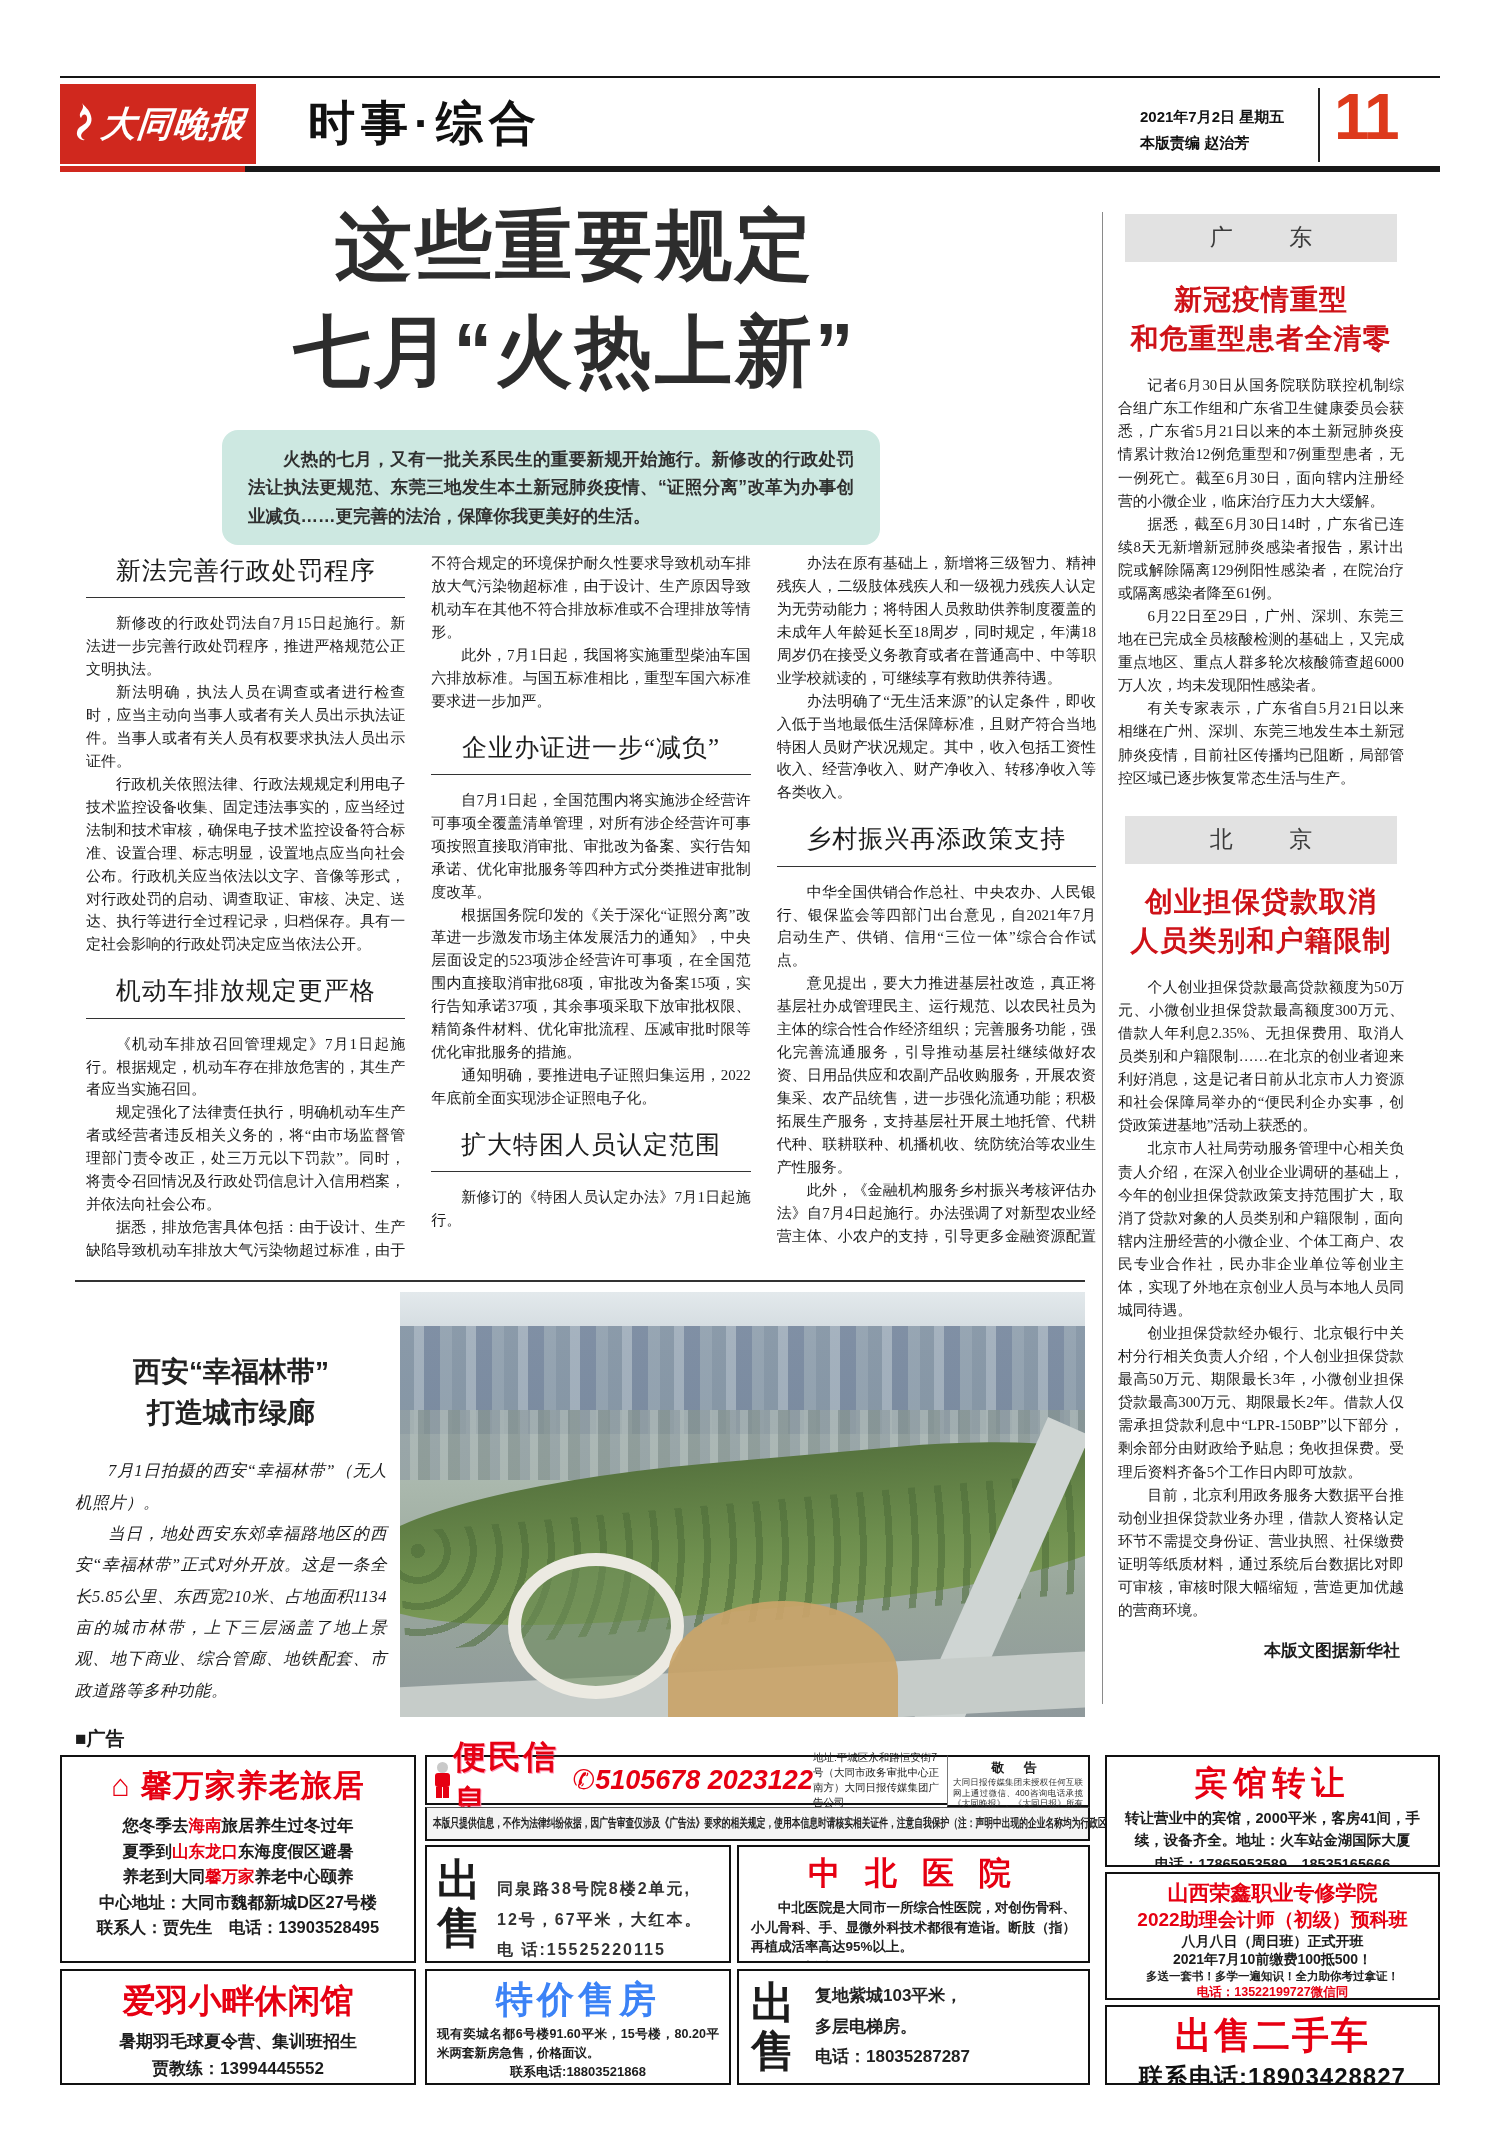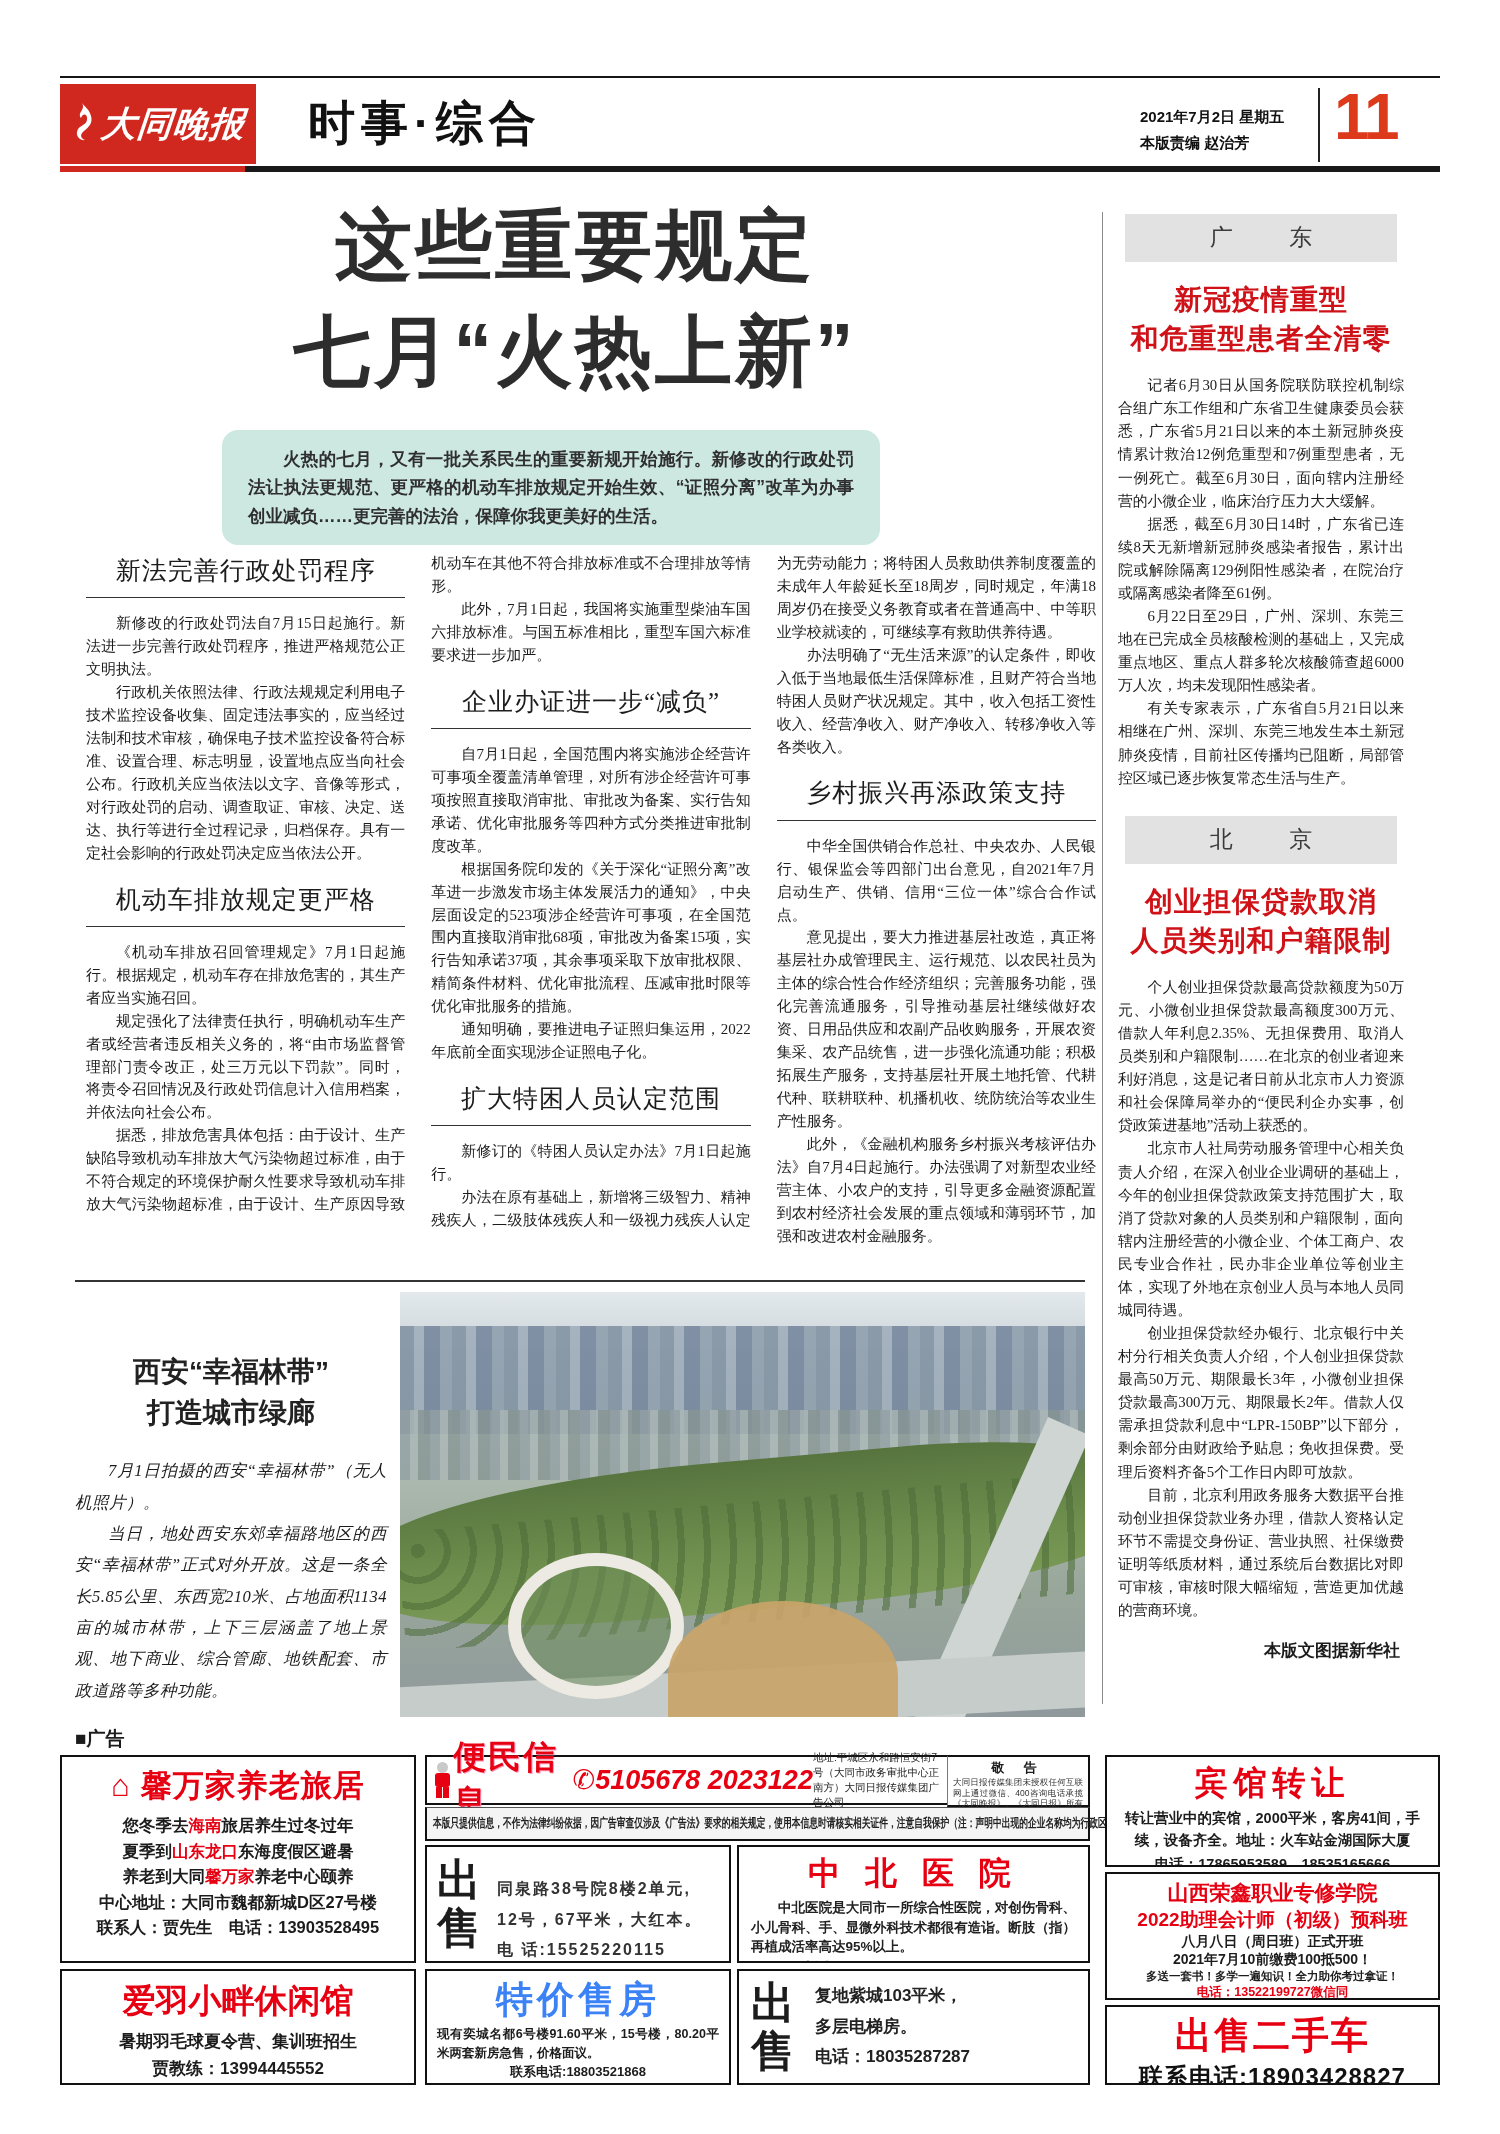--- a/index.html
+++ b/index.html
@@ -147,27 +147,28 @@
   <div class="abs pn-divider"></div>
   <div class="abs page-num sans">11</div>
   <div class="abs header-bar-red"></div>
   <div class="abs header-bar-black"></div>
 
   <div class="abs headline sans">
     <div>这些重要规定</div>
     <div>七月“火热上新”</div>
   </div>
   <div class="abs intro-box sans">
-    <p>火热的七月，又有一批关系民生的重要新规开始施行。新修改的行政处罚法让执法更规范、更严格的机动车排放规定开始生效、“证照分离”改革为办事创业减负……更完善的法治，保障你我更美好的生活。</p>
+    <p>火热的七月，又有一批关系民生的重要新规开始施行。新修改的行政处罚法让执法更规范、东莞三地发生本土新冠肺炎疫情、“证照分离”改革为办事创业减负……更完善的法治，保障你我更美好的生活。</p>
   </div>
 
   <div class="abs article-cols">
     <div class="sec">
       <h3>新法完善行政处罚程序</h3>
       <p>新修改的行政处罚法自7月15日起施行。新法进一步完善行政处罚程序，推进严格规范公正文明执法。</p>
+      <p>新法明确，执法人员在调查或者进行检查时，应当主动向当事人或者有关人员出示执法证件。当事人或者有关人员有权要求执法人员出示证件。</p>
       <p>行政机关依照法律、行政法规规定利用电子技术监控设备收集、固定违法事实的，应当经过法制和技术审核，确保电子技术监控设备符合标准、设置合理、标志明显，设置地点应当向社会公布。行政机关应当依法以文字、音像等形式，对行政处罚的启动、调查取证、审核、决定、送达、执行等进行全过程记录，归档保存。具有一定社会影响的行政处罚决定应当依法公开。</p>
     </div>
     <div class="sec">
       <h3>机动车排放规定更严格</h3>
       <p>《机动车排放召回管理规定》7月1日起施行。根据规定，机动车存在排放危害的，其生产者应当实施召回。</p>
       <p>规定强化了法律责任执行，明确机动车生产者或经营者违反相关义务的，将“由市场监督管理部门责令改正，处三万元以下罚款”。同时，将责令召回情况及行政处罚信息计入信用档案，并依法向社会公布。</p>
       <p>据悉，排放危害具体包括：由于设计、生产缺陷导致机动车排放大气污染物超过标准，由于不符合规定的环境保护耐久性要求导致机动车排放大气污染物超标准，由于设计、生产原因导致机动车在其他不符合排放标准或不合理排放等情形。</p>
       <p>此外，7月1日起，我国将实施重型柴油车国六排放标准。与国五标准相比，重型车国六标准要求进一步加严。</p>
     </div>
     <div class="sec">

